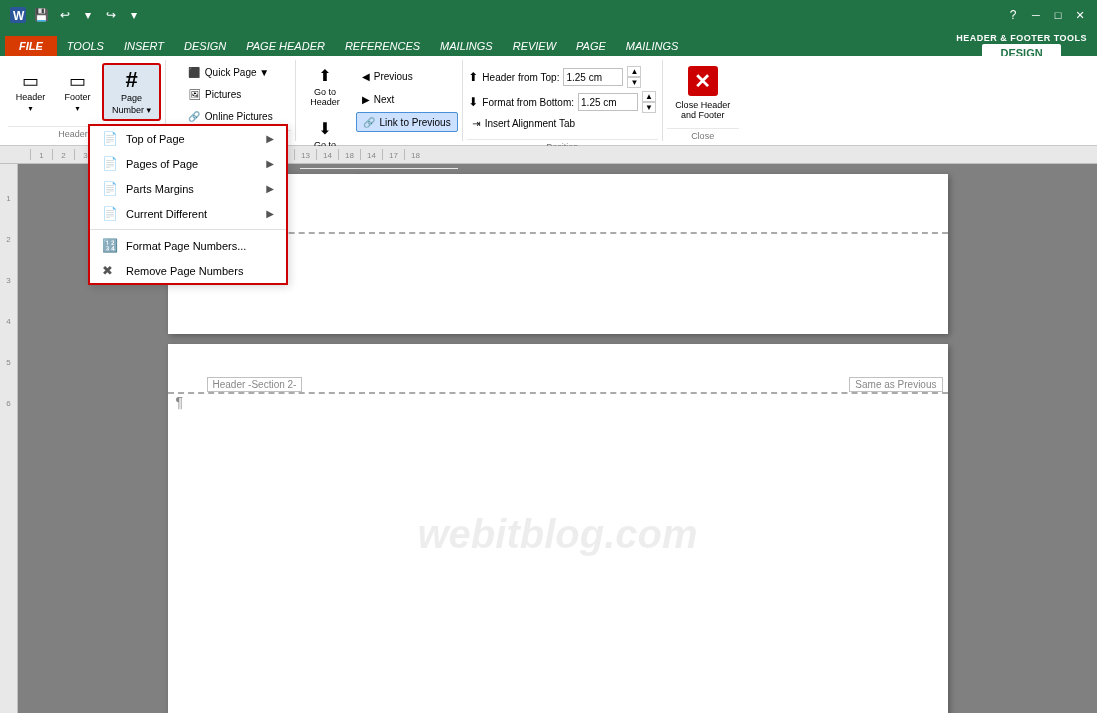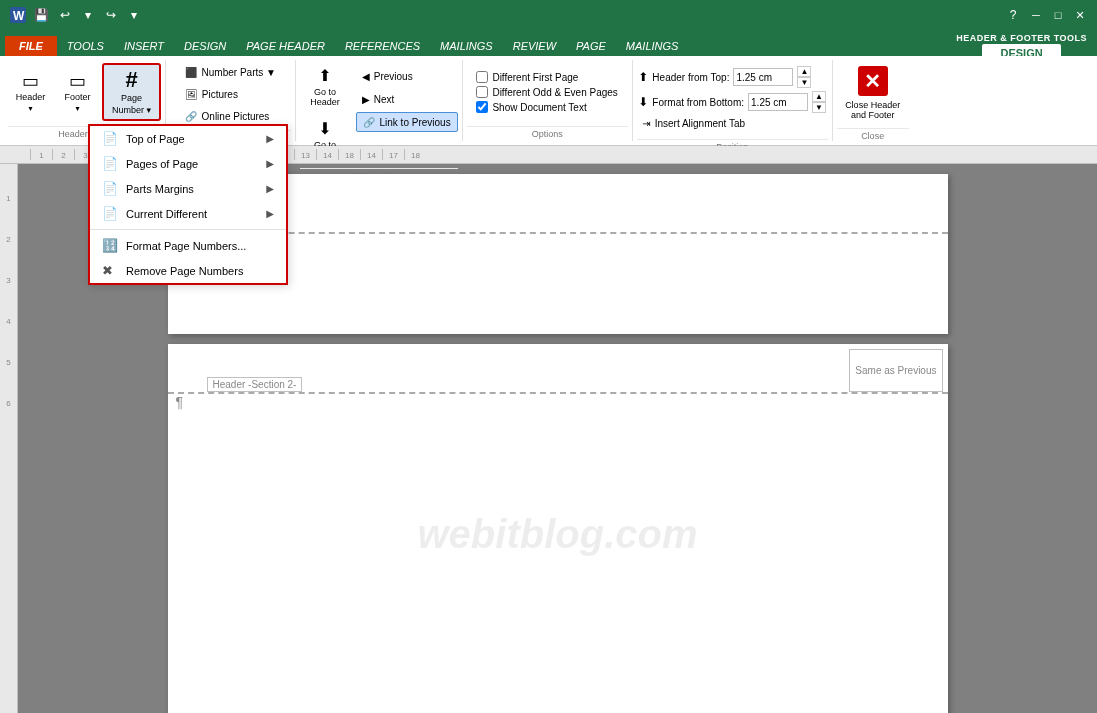--- a/index.html
+++ b/index.html
@@ -261,21 +261,21 @@
       background: white;
       margin-left: 34px;
     }
     .same-as-previous {
       position: absolute;
       right: 5px;
       bottom: 0;
       font-size: 10px;
       color: #888;
       border: 1px solid #c0c0c0;
-      padding: 15px 5px;
+      padding: 1px 5px;
       background: white;
     }
     .page2-body {
       min-height: 280px;
       position: relative;
     }
     .watermark {
       position: absolute;
       top: 50%;
       left: 50%;
@@ -392,21 +392,21 @@
         <div class="btn-label">Number ▾</div>
       </div>
     </div>
     <div class="group-label-bar">Header &amp; F...</div>
   </div>
 
   <div class="group-container" style="min-width:130px;">
     <div class="group-content" style="flex-direction:column; align-items:flex-start; gap:2px;">
       <div class="ribbon-btn-small">
         <span>⬛</span>
-        <span>Number Parts ▼</span>
+        <span>Quick Page ▼</span>
       </div>
       <div class="ribbon-btn-small">
         <span>🖼</span>
         <span>Pictures</span>
       </div>
       <div class="ribbon-btn-small">
         <span>🔗</span>
         <span>Online Pictures</span>
       </div>
     </div>
@@ -436,39 +436,20 @@
         </div>
         <div class="ribbon-btn-small nav-btn-active" style="background:#cce0ff; border:1px solid #4a90d9; border-radius:2px;">
           <span>🔗</span>
           <span>Link to Previous</span>
         </div>
       </div>
     </div>
     <div class="group-label-bar">Navigation</div>
   </div>
 
-  <div class="group-container" style="min-width:170px;">
-    <div class="group-content">
-      <div class="options-stack">
-        <div class="option-row">
-          <input type="checkbox" style="">
-          <span>Different First Page</span>
-        </div>
-        <div class="option-row">
-          <input type="checkbox" style="">
-          <span>Different Odd &amp; Even Pages</span>
-        </div>
-        <div class="option-row">
-          <input type="checkbox" checked="" style="">
-          <span>Show Document Text</span>
-        </div>
-      </div>
-    </div>
-    <div class="group-label-bar">Options</div>
-  </div>
 
   <div class="group-container" style="min-width:200px;">
     <div class="group-content">
       <div class="position-stack">
         <div class="position-row">
           <span style="font-size:12px;">⬆</span>
           <span>Header from Top:</span>
           <input class="position-input" type="text" value="1.25 cm" style="">
           <div style="display:flex; flex-direction:column; gap:0px;">
             <div style="font-size:8px; cursor:pointer; border:1px solid #ccc; padding:0 2px;">▲</div>

